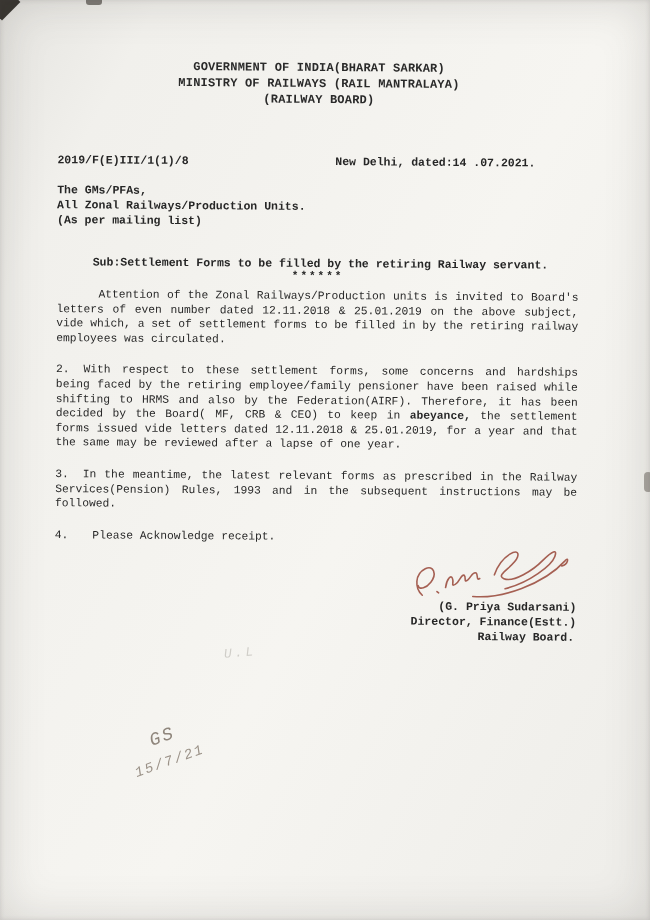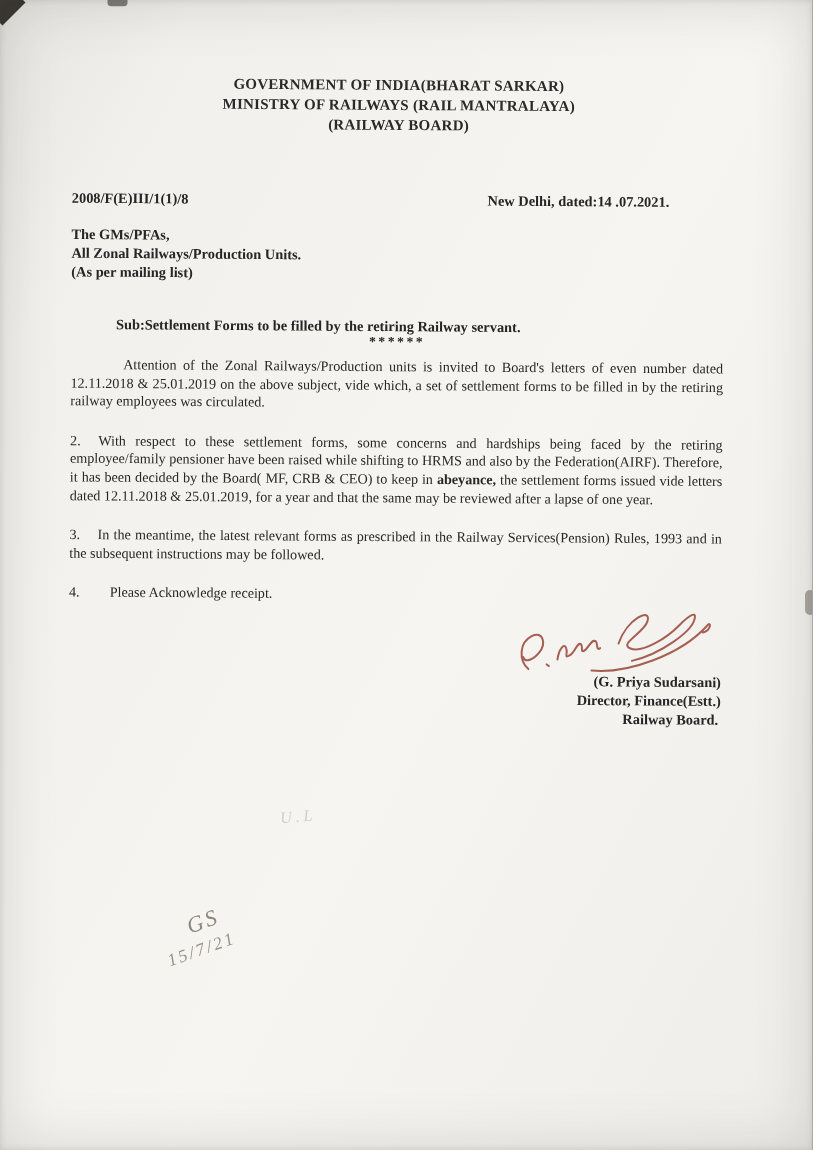--- a/index.html
+++ b/index.html
@@ -1,20 +1,20 @@
 <!DOCTYPE html>
 <html><head>
 <meta charset="utf-8">
 <style>
   html,body{margin:0;padding:0;}
   body{width:650px;height:920px;overflow:hidden;background:#9a9a9a;}
   .scan{
     position:relative;width:650px;height:920px;overflow:hidden;
     background:linear-gradient(118deg,#e5e4e0 0%,#f1f0ec 14%,#f6f5f1 55%,#eeede9 100%);
-    font-family:Liberation Serif, serif;color:#262626;
+    font-family:Liberation Mono, monospace;color:#262626;
   }
   .scan::after{
     content:"";position:absolute;inset:0;pointer-events:none;
     box-shadow:inset 0 0 46px rgba(90,85,78,.20), inset 0 0 5px rgba(70,65,60,.16);
   }
   .art{position:absolute;}
   .corner-tl{top:-11px;left:-11px;width:26px;height:26px;background:#35322d;transform:rotate(45deg);}
   .top-dash{top:0;left:86px;width:16px;height:5px;background:#4e4a44;border-radius:0 0 3px 3px;opacity:.7;}
   .right-smudge{right:-2px;top:472px;width:8px;height:20px;background:#5f5a52;border-radius:4px;opacity:.5;}
 
@@ -51,21 +51,21 @@
 
   <div class="content">
 
     <header class="letterhead">
       <div>GOVERNMENT OF INDIA(BHARAT SARKAR)</div>
       <div>MINISTRY OF RAILWAYS (RAIL MANTRALAYA)</div>
       <div>(RAILWAY BOARD)</div>
     </header>
 
     <div class="ref-row">
-      <span>2008/F(E)III/1(1)/8</span>
+      <span>2019/F(E)III/1(1)/8</span>
       <span>New Delhi, dated:14 .07.2021.</span>
     </div>
 
     <div class="addressee">
       <div>The GMs/PFAs,</div>
       <div>All Zonal Railways/Production Units.</div>
       <div>(As per mailing list)</div>
     </div>
 
     <div class="subject">

